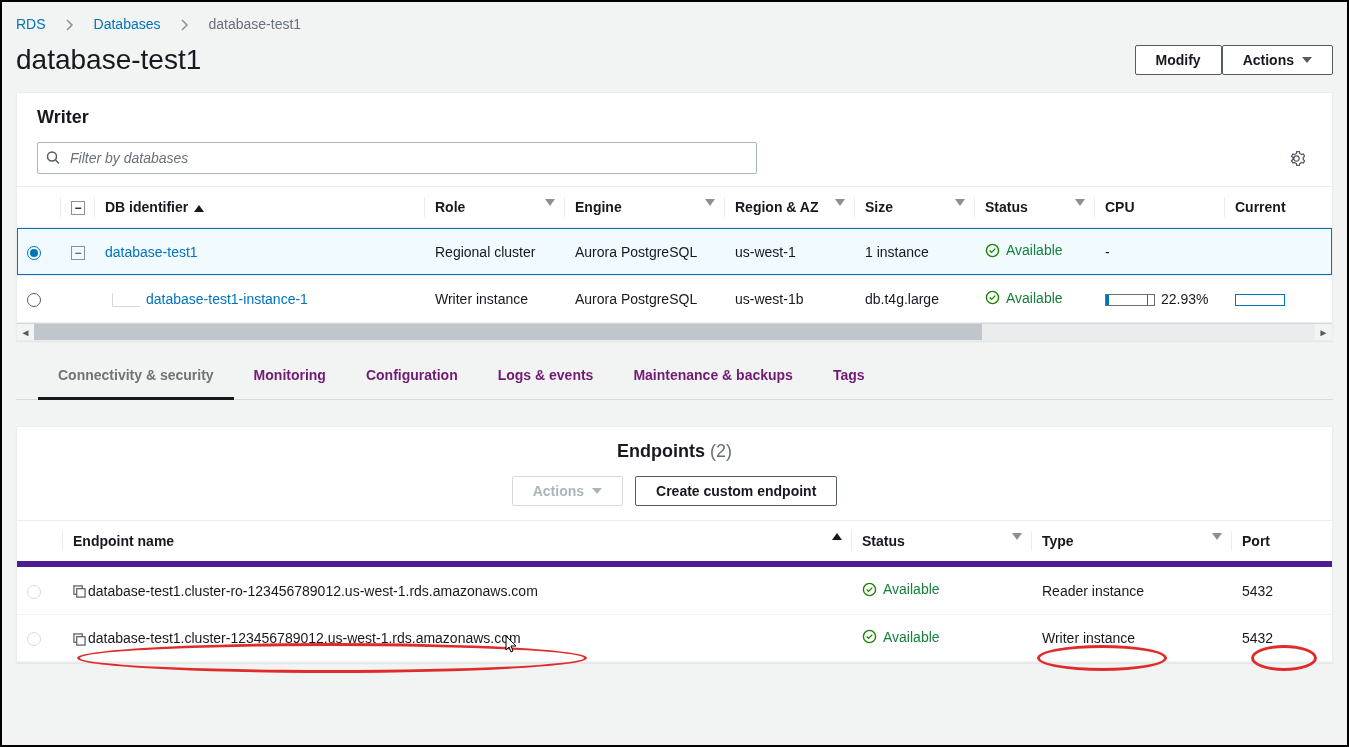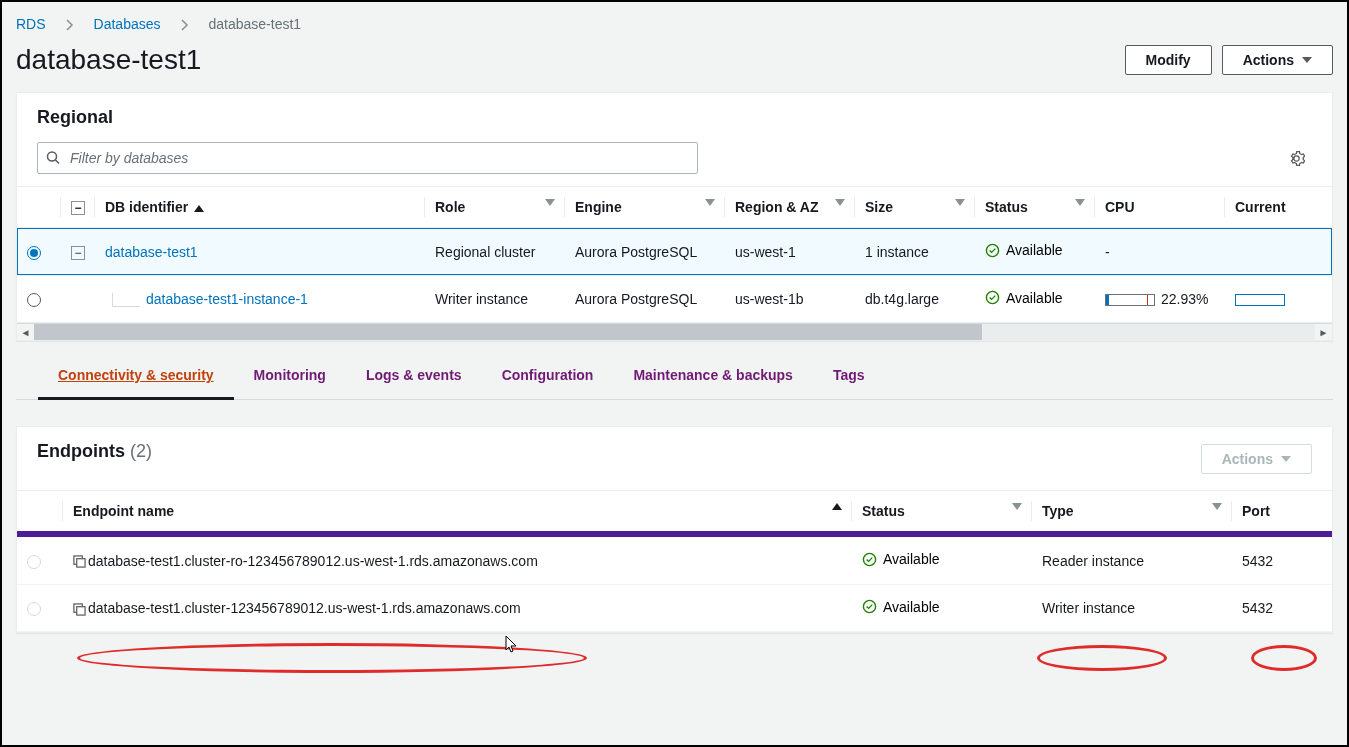--- a/index.html
+++ b/index.html
@@ -11,52 +11,52 @@
 .breadcrumb .current { color:#687078; }
 .header-row { display:flex; justify-content:space-between; align-items:center; padding: 6px 14px 16px 14px; }
 .header-row h1 { font-size: 28px; font-weight: 400; }
 .btn { background:#fff; border:1px solid #545b64; padding: 6px 20px; font-size:14px; cursor:pointer; border-radius:2px; font-weight:700; color:#16191f; display:inline-flex; align-items:center; gap:8px; }
 .btn.disabled { color:#aab7b8; border-color:#d5dbdb; cursor:default; }
 .panel { background:#fff; margin: 0 14px 12px 14px; border:1px solid #eaeded; box-shadow: 0 1px 1px rgba(0,0,0,0.05); }
 .panel-inner { padding: 14px 20px 0 20px; }
 .panel h2 { font-size:18px; font-weight:700; margin-bottom: 14px; }
 .panel h2 .count { color:#687078; font-weight:400; }
 .filter-row { display:flex; align-items:center; gap:12px; margin-bottom:12px; }
-.search-box { position:relative; width:661px; }
+.search-box { position:relative; width:720px; }
 .search-box input { width:100%; padding:7px 10px 7px 32px; border:1px solid #aab7b8; border-radius:2px; font-size:14px; }
 .search-box input::placeholder { color:#687078; font-style:italic; }
 .search-icon-svg { position:absolute; left:9px; top:50%; transform:translateY(-50%); }
 .gear-btn { margin-left:auto; width:32px; height:32px; display:flex; align-items:center; justify-content:center; cursor:pointer; }
 .table-wrap { overflow-x:auto; border-top:1px solid #eaeded; }
 .table { width:100%; border-collapse:collapse; min-width: 1300px; }
 .table th { text-align:left; padding: 12px 10px; font-weight:700; font-size:14px; border-bottom:1px solid #eaeded; white-space:nowrap; position:relative; }
 .table th.sep::after { content:''; position:absolute; right:0; top:25%; height:50%; width:1px; background:#eaeded; }
 .table td { padding: 14px 10px; font-size:14px; border-bottom:1px solid #eaeded; white-space:nowrap; }
 .table tr.selected td { background:#f1faff; }
 .table tr.selected { outline: 1px solid #0073bb; outline-offset:-1px; }
 .sort-caret { display:inline-block; vertical-align:middle; margin-left:6px; }
 .filter-caret { float:right; }
 .radio { width:14px; height:14px; border:1px solid #545b64; border-radius:50%; display:inline-block; position:relative; vertical-align:middle; }
 .radio.sel { border-color:#0073bb; }
 .radio.sel::after { content:''; position:absolute; width:8px; height:8px; background:#0073bb; border-radius:50%; left:2px; top:2px; }
 .radio.dis { border-color:#d5dbdb; }
 .tree-box { width:14px; height:14px; border:1px solid #879196; display:inline-flex; align-items:center; justify-content:center; font-size:12px; line-height:1; cursor:pointer; vertical-align:middle; }
 .tree-line { display:inline-block; width:28px; height:14px; border-left:1px solid #d5dbdb; border-bottom:1px solid #d5dbdb; margin-left:7px; vertical-align:middle; margin-right:6px; }
-.status-avail { color:#000000; font-weight:400; display:inline-flex; align-items:center; gap:6px; }
+.status-avail { color:#15803d; font-weight:400; display:inline-flex; align-items:center; gap:6px; }
 .cpu-bar { width:50px; height:12px; border:1px solid #687078; display:inline-block; vertical-align:middle; margin-right:6px; position:relative; background:#fff; }
 .cpu-bar .fill { position:absolute; left:0; top:0; bottom:0; background:#0073bb; }
 .cpu-bar .tick { position:absolute; top:0; bottom:0; width:1px; background:#d13212; }
 .hscroll { height:17px; background:#f2f3f3; border-top:1px solid #d5dbdb; display:flex; align-items:center; }
 .hscroll .left, .hscroll .right { width:17px; text-align:center; font-size:10px; color:#545b64; }
 .hscroll .track { flex:1; height:100%; background:#eaeded; position:relative; }
 .hscroll .thumb { position:absolute; left:0; top:0; bottom:0; width:74%; background:#c1c6cc; }
 .tabs { display:flex; gap:0; padding: 0 22px; margin: 10px 14px 0 14px; border-bottom:1px solid #d5dbdb; }
 .tab { padding: 14px 20px; font-size:14px; font-weight:700; color:#701a75; cursor:pointer; }
-.tab.active { color:#c2410c; border-bottom:3px solid #16191f; margin-bottom:-1px;text-decoration:underline; }
-.endpoints-header { display:flex; justify-content:space-between; align-items:center; margin-bottom:14px; }
+.tab.active { color:#737373; border-bottom:3px solid #16191f; margin-bottom:-1px; }
+.endpoints-header { display:flex; justify-content:space-between; align-items:center; margin-bottom:14px;flex-direction:column; }
 .endpoints-actions { display:flex; gap:12px; align-items:center; }
 .pager { display:flex; align-items:center; gap:14px; margin-left:auto; }
 .pager .pg { color:#545b64; }
 .pager .num { font-weight:700; }
 .ep-table { width:100%; border-collapse:collapse; }
 .ep-table th { text-align:left; padding:12px 10px; font-weight:700; border-top:1px solid #eaeded; border-bottom:6px solid #4c1d95; position:relative; }
 .ep-table th.sep::after { content:''; position:absolute; right:0; top:25%; height:50%; width:1px; background:#eaeded; }
 .ep-table td { padding:14px 10px; border-bottom:1px solid #f2f3f3; }
 .copy-icon { margin-right:2px; }
 .anno-ellipse { position:absolute; border:3px solid #e02b2b; border-radius:50%; pointer-events:none; }
@@ -83,32 +83,32 @@
     <span class="sep">
       <svg width="8" height="12" viewBox="0 0 8 12">
           <path d="M1 1l5 5-5 5" stroke="#879196" stroke-width="1.5" fill="none"></path>
         </svg>
     </span>
     <span class="current">database-test1</span>
   </div>
 
   <div class="header-row">
     <h1>database-test1</h1>
-    <div style="display:flex; gap:10px;">
+    <div style="display:flex; ">
       <button class="btn">Modify</button>
       <button class="btn">
         <span>Actions</span>
         <span class="caret-down"></span>
       </button>
     </div>
   </div>
 
   <div class="panel">
     <div class="panel-inner">
-      <h2>Regional</h2>
+      <h2>Writer</h2>
       <div class="filter-row">
         <div class="search-box">
           <svg class="search-icon-svg" width="15" height="15" viewBox="0 0 15 15">
               <circle cx="6" cy="6" r="4.5" stroke="#545b64" stroke-width="1.5" fill="none"></circle>
               <line x1="9.5" y1="9.5" x2="13" y2="13" stroke="#545b64" stroke-width="1.5"></line>
             </svg>
           <input type="text" placeholder="Filter by databases" style="">
         </div>
         <div class="gear-btn">
           <svg width="17" height="17" viewBox="0 0 16 16">
@@ -178,35 +178,36 @@
       <div class="track">
           <div class="thumb"></div>
         </div>
       <div class="right">►</div>
     </div>
   </div>
 
   <div class="tabs">
     <div class="tab active">Connectivity &amp; security</div>
     <div class="tab">Monitoring</div>
+    <div class="tab">Configuration</div>
     <div class="tab">Logs &amp; events</div>
-    <div class="tab">Configuration</div>
     <div class="tab">Maintenance &amp; backups</div>
     <div class="tab">Tags</div>
   </div>
 
   <div class="panel" style="margin-top:26px; position:relative;">
     <div class="panel-inner">
       <div class="endpoints-header">
         <h2><span>Endpoints</span> <span class="count">(2)</span></h2>
         <div class="endpoints-actions">
           <button class="btn disabled">
             <span>Actions</span>
             <span class="caret-down light"></span>
           </button>
+          <button class="btn">Create custom endpoint</button>
         </div>
       </div>
     </div>
     <table class="ep-table">
       <thead>
         <tr>
           <th style="width:46px;" class="sep"></th>
           <th class="sep"><span>Endpoint name</span><span class="sort-caret caret-up-blk" style="float:right"></span></th>
           <th style="width:180px;" class="sep"><span>Status</span><span class="filter-caret filter-tri"></span></th>
           <th style="width:200px;" class="sep"><span>Type</span><span class="filter-caret filter-tri"></span></th>

